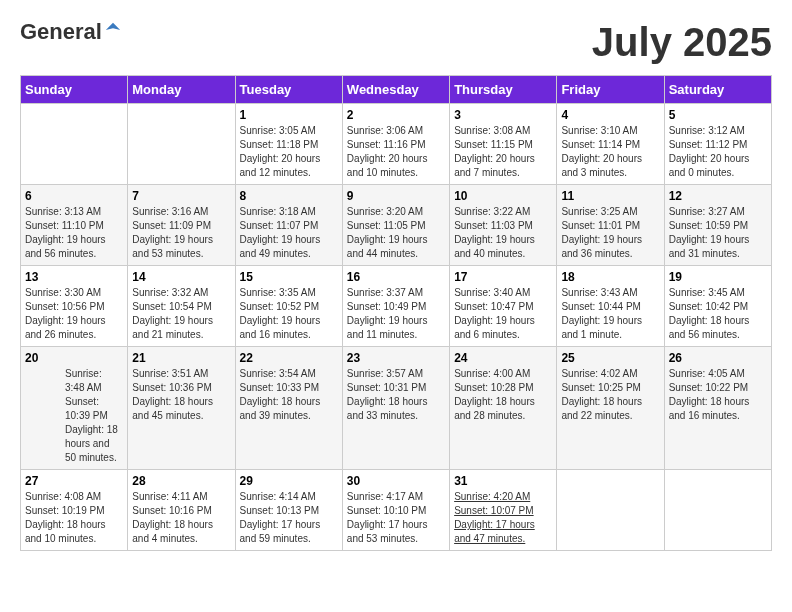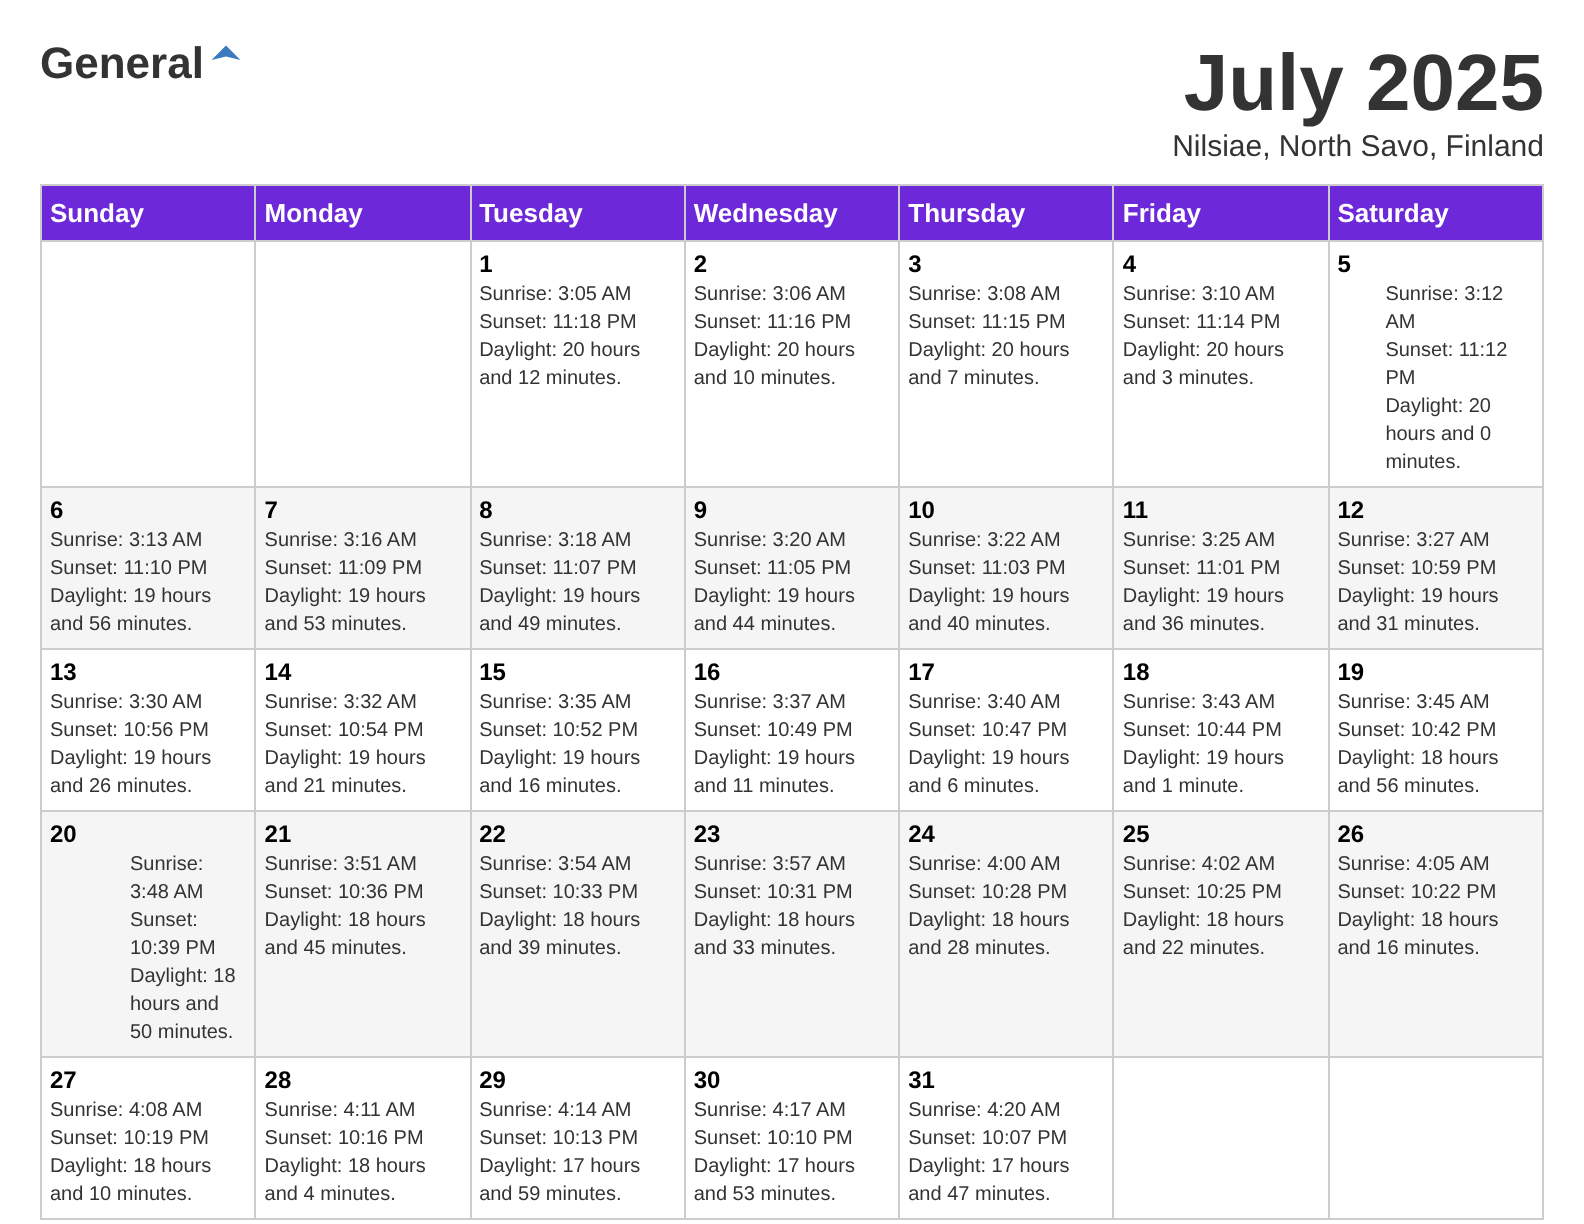--- a/index.html
+++ b/index.html
@@ -93,21 +93,20 @@
     <div>
       <div class="logo-text">
         <span class="logo-general">General</span><svg class="logo-icon" viewBox="0 0 20 20">
             <polygon points="10,2 18,10 10,8 2,10" fill="#3a7abf"></polygon>
           </svg>
       </div>
     </div>
   </div>
   <div class="title-block">
     <div class="month-title">July 2025</div>
-    <div class="location">Nilsiae, North Savo, Finland</div>
   </div>
 </div>
 
 <table>
   <thead>
     <tr>
     <th>Sunday</th>
         <th>Monday</th>
         <th>Tuesday</th>
         <th>Wednesday</th>
@@ -139,21 +138,21 @@
 Daylight: 20 hours and 7 minutes.</div>
         </td>
         <td>
           <span class="day-num">4</span>
           <div class="day-info" style="white-space: pre-line;">Sunrise: 3:10 AM
 Sunset: 11:14 PM
 Daylight: 20 hours and 3 minutes.</div>
         </td>
         <td>
           <span class="day-num">5</span>
-          <div class="day-info" style="white-space: pre-line; margin-left: 24px;">Sunrise: 3:12 AM
+          <div class="day-info" style="white-space: pre-line;">Sunrise: 3:12 AM
 Sunset: 11:12 PM
 Daylight: 20 hours and 0 minutes.</div>
         </td>
       </tr>
       <tr>
         <td>
           <span class="day-num">6</span>
           <div class="day-info" style="white-space: pre-line;">Sunrise: 3:13 AM
 Sunset: 11:10 PM
 Daylight: 19 hours and 56 minutes.</div>
@@ -303,21 +302,21 @@
 Daylight: 17 hours and 59 minutes.</div>
         </td>
         <td>
           <span class="day-num">30</span>
           <div class="day-info" style="white-space: pre-line;">Sunrise: 4:17 AM
 Sunset: 10:10 PM
 Daylight: 17 hours and 53 minutes.</div>
         </td>
         <td>
           <span class="day-num">31</span>
-          <div class="day-info" style="white-space: pre-line;">Sunrise: 4:20 AM
+          <div class="day-info" style="white-space: pre-line; text-decoration: underline;">Sunrise: 4:20 AM
 Sunset: 10:07 PM
 Daylight: 17 hours and 47 minutes.</div>
         </td>
         <td class="empty-cell"></td>
         <td class="empty-cell"></td>
       </tr>
     </tbody>
 </table>
 
 </body></html>

